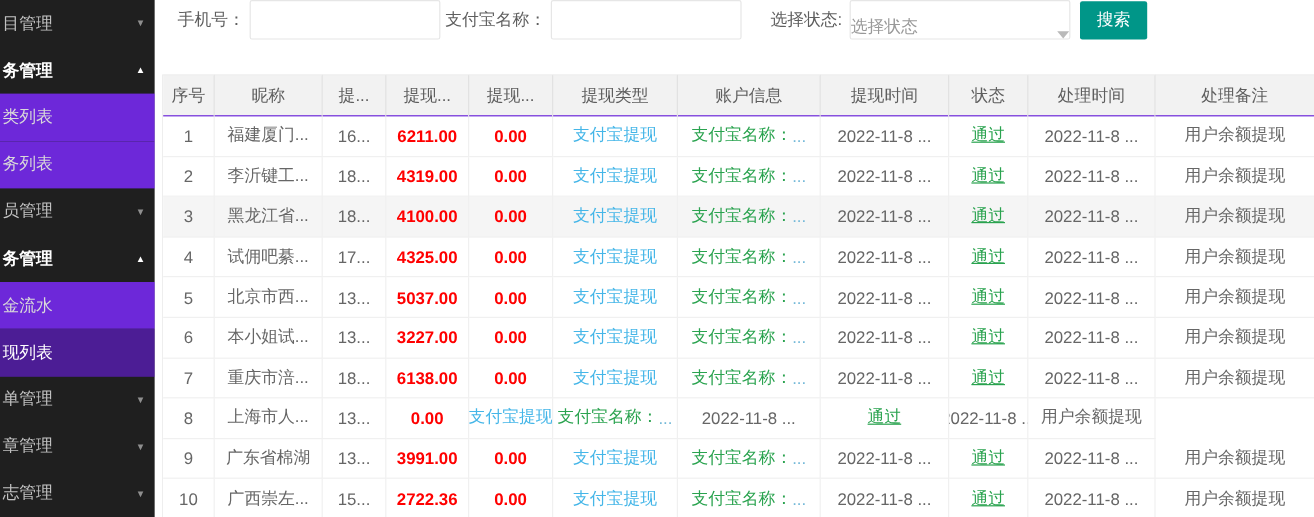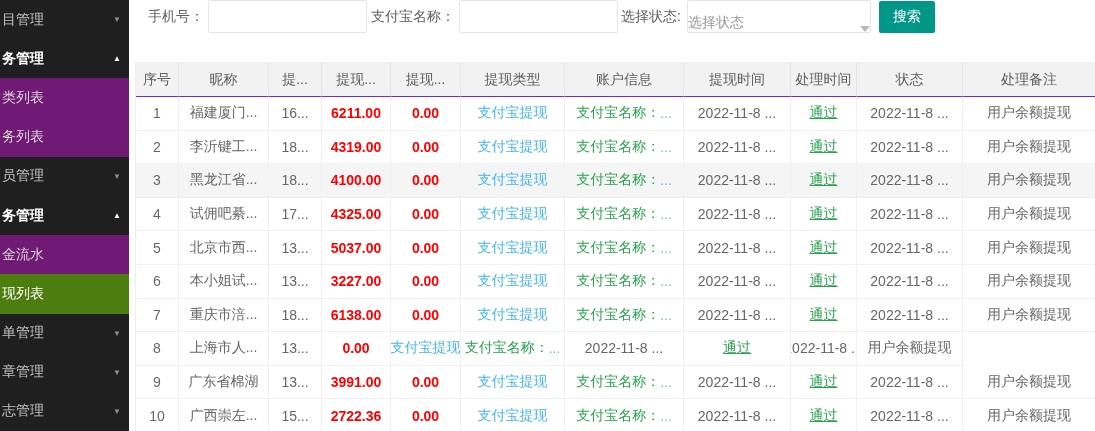--- a/index.html
+++ b/index.html
@@ -10,36 +10,36 @@
   }
   .app { display:flex; width:1095px; height:431px; }
 
   
   .sidebar { width:129px; height:431px; background:#1f1f1f; flex-shrink:0;
              display:flex; flex-direction:column; }
   .side-item { height:39.2px; display:flex; align-items:center;
                padding:0 8px 0 2px; color:#c2c2c2; cursor:pointer;
                white-space:nowrap; overflow:hidden; }
   .side-item .lbl { flex:1; overflow:hidden; }
-  .side-item.sub { background:#701a75; color:#d9d9d9; }
+  .side-item.sub { background:#6d28d9; color:#d9d9d9; }
   .side-item.bold { color:#fff; font-weight:bold; }
-  .side-item.selected { background:#4d7c0f; color:#fff; }
+  .side-item.selected { background:#4c1d95; color:#fff; }
   .arr { font-size:8px; color:#8f8f8f; margin-left:4px; flex-shrink:0; }
   .side-item.bold .arr { color:#fff; }
 
   
   .main { flex:1; display:flex; flex-direction:column; background:#fff;gap:29px; }
 
   .filterbar { height:60px; display:flex; align-items:center; padding-left:19px; }
   .filterbar label { color:#5f5f5f; white-space:nowrap; }
   .txt { width:159px; height:33px; border:1px solid #e6e6e6; border-radius:2px;
          margin-left:4px; outline:none; padding:0 8px; font-size:14px; color:#333;
          font-family:inherit; }
   .lbl2 { margin-left:4px; }
-  .lbl3 { margin-left:3px; }
+  .lbl3 { margin-left:24px; }
   .select { width:184px; height:33px; border:1px solid #e6e6e6; border-radius:2px;
             display:flex; align-items:flex-end; padding:0 0; margin-left:6px;
             background:#fff; cursor:pointer; }
   .select .ph { color:#999; flex:1; }
   .tri { width:0; height:0; border-left:5px solid transparent;
          border-right:5px solid transparent; border-top:6px solid #b9b9b9; }
   .btn { width:56px; height:32px; background:#009688; color:#fff; border:none;
          border-radius:2px; margin-left:8px; font-size:14px; cursor:pointer;
          font-family:inherit; }
 
@@ -126,22 +126,22 @@
     <div class="table">
       <div class="thead grid-row" id="thead">
           <div class="th">序号</div>
           <div class="th">昵称</div>
           <div class="th">提...</div>
           <div class="th">提现...</div>
           <div class="th">提现...</div>
           <div class="th">提现类型</div>
           <div class="th">账户信息</div>
           <div class="th">提现时间</div>
+          <div class="th">状态</div>
           <div class="th">处理时间</div>
-          <div class="th">状态</div>
           <div class="th">处理备注</div>
         </div>
       <div id="tbody">
           <div class="tr grid-row">
             <div class="td c-index">1</div>
             <div class="td c-nick">福建厦门...</div>
             <div class="td c-phone">16...</div>
             <div class="td c-amount">6211.00</div>
             <div class="td c-fee">0.00</div>
             <div class="td c-type">支付宝提现</div>

